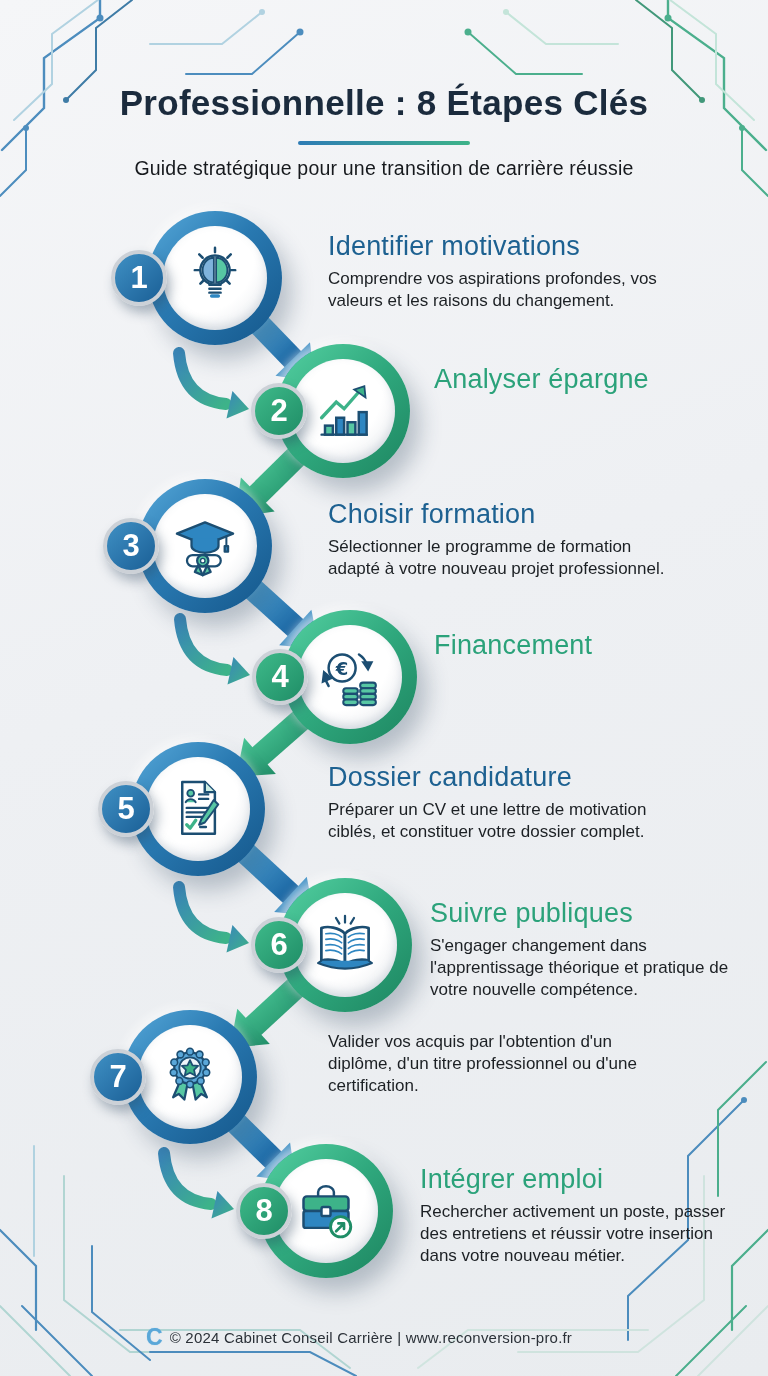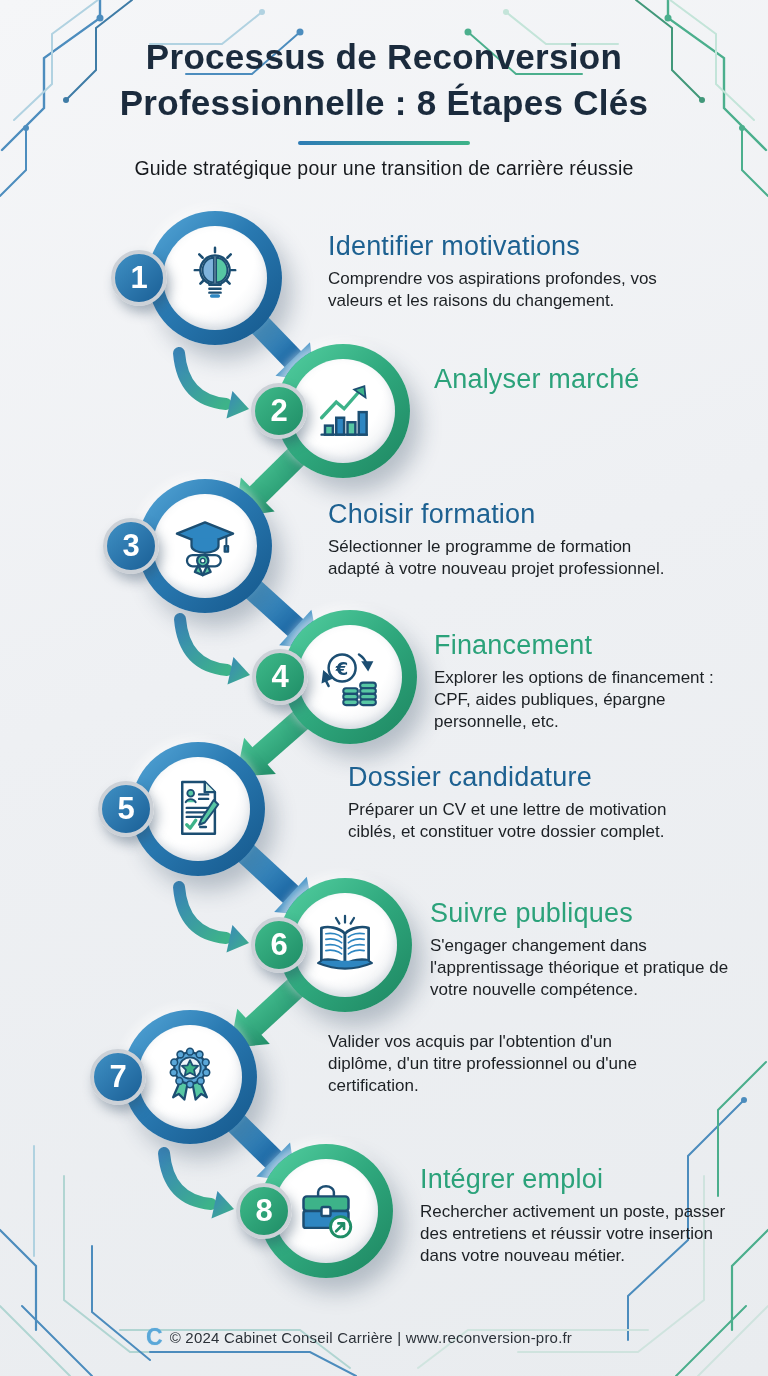--- a/index.html
+++ b/index.html
@@ -175,21 +175,21 @@
         <path d="M179 887 Q183 934 226 938" fill="none" stroke="url(#gs)" stroke-width="12" stroke-linecap="round"></path>
         <polygon points="249,943 226.48245770090935,952.4318762082984 232.4304877421786,925.07093801846" fill="url(#gs)"></polygon>
       </g>
       <g>
         <path d="M164 1153 Q168 1200 211 1204" fill="none" stroke="url(#gs)" stroke-width="12" stroke-linecap="round"></path>
         <polygon points="234,1209 211.48245770090935,1218.4318762082985 217.4304877421786,1191.0709380184599" fill="url(#gs)"></polygon>
       </g>
     </svg>
 
   <div class="header">
-    <h1 class="title"><span>Processus de Reconversion</span><br>
+    <h1 class="title"><br>
       <span>Professionnelle : 8 Étapes Clés</span></h1>
     <div class="divider"></div>
     <p class="subtitle">Guide stratégique pour une transition de carrière réussie</p>
   </div>
 
   <div id="steps">
       <div class="step-circle blue" style="left: 148px; top: 211px;">
         <div class="step-inner">
           <svg viewBox="0 0 64 64">
             <g fill="none" stroke="#1c4e72" stroke-width="2.2" stroke-linecap="round">
@@ -218,21 +218,21 @@
    <rect x="36" y="42" width="7" height="11" fill="#57c7a3"></rect>
    <rect x="46" y="33" width="7" height="20" fill="#2e86c1"></rect>
    <polyline points="13,38 26,24 33,30 47,14" stroke="#3db389" stroke-width="3"></polyline>
    <polygon points="51,10 52,20 42,13" fill="#3db389" stroke="#1c4e72" stroke-width="1.6"></polygon>
  </g>
           </svg>
         </div>
       </div>
       <div class="badge green" style="left: 251px; top: 383px;">2</div>
       <div class="step-text" style="left: 434px; top: 365px; width: 300px;">
-        <h2 class="step-title green">Analyser marché</h2>
+        <h2 class="step-title green">Analyser épargne</h2>
       </div>
       <div class="step-circle blue" style="left: 138px; top: 479px;">
         <div class="step-inner">
           <svg viewBox="0 0 64 64">
             <g fill="none" stroke="#1c4e72" stroke-width="2" stroke-linejoin="round">
    <polygon points="32,11 57,21 32,31 7,21" fill="#2e86c1"></polygon>
    <path d="M20,25 v7 a12,6 0 0 0 24,0 v-7" fill="#2e86c1"></path>
    <path d="M51 23 v9" stroke-width="1.8"></path>
               <rect x="49.5" y="32" width="3" height="5" fill="#2e86c1"></rect>
    <rect x="16" y="40" width="30" height="10" rx="5" fill="#fff"></rect>
@@ -268,40 +268,39 @@
                 <rect x="41" y="47" width="14" height="5" rx="2.5"></rect>
                 <rect x="41" y="52" width="14" height="5" rx="2.5"></rect>
    </g>
  </g>
           </svg>
         </div>
       </div>
       <div class="badge green" style="left: 252px; top: 649px;">4</div>
       <div class="step-text" style="left: 434px; top: 631px; width: 302px;">
         <h2 class="step-title green">Financement</h2>
-        <p class="step-desc">Explorer les options de financement : CPF, aides publiques, épargne personnelle, etc.</p>
       </div>
       <div class="step-circle blue" style="left: 131px; top: 742px;">
         <div class="step-inner">
           <svg viewBox="0 0 64 64">
             <g fill="none" stroke="#1c4e72" stroke-width="2.2" stroke-linecap="round" stroke-linejoin="round">
    <path d="M18 8 H38 L47 17 V54 H18 Z" fill="#fff"></path>
    <path d="M38 8 V17 H47" fill="#cdeee3"></path>
    <circle cx="25.5" cy="18" r="3" fill="#57c7a3" stroke-width="1.6"></circle>
    <path d="M21 26 a5 5 0 0 1 9 0" fill="#57c7a3" stroke-width="1.6"></path>
    <path d="M33 19 h8 M33 23 h8 M22 31 h20 M22 35 h20 M22 39 h14"></path>
    <polygon points="46,24 50,28 38,44 33,46 35,41" fill="#57c7a3" stroke-width="1.8"></polygon>
    <polyline points="22,46 25,49 30,42" stroke="#3db389" stroke-width="3"></polyline>
    <path d="M34 48 h5"></path>
  </g>
           </svg>
         </div>
       </div>
       <div class="badge blue" style="left: 98px; top: 781px;">5</div>
-      <div class="step-text" style="left: 348px; top: 763px; width: 330px;">
+      <div class="step-text" style="left: 328px; top: 763px; width: 330px;">
         <h2 class="step-title blue">Dossier candidature</h2>
         <p class="step-desc">Préparer un CV et une lettre de motivation ciblés, et constituer votre dossier complet.</p>
       </div>
       <div class="step-circle green" style="left: 278px; top: 878px;">
         <div class="step-inner">
           <svg viewBox="0 0 64 64">
             <g fill="none" stroke="#1c4e72" stroke-width="2.4" stroke-linecap="round" stroke-linejoin="round">
    <path d="M32 22 C27 16 16 15 11 17 V46 C16 44 27 45 32 50 Z" fill="#fff"></path>
    <path d="M32 22 C37 16 48 15 53 17 V46 C48 44 37 45 32 50 Z" fill="#fff"></path>
    <path d="M11 46 L8 48 Q32 58 56 48 L53 46" fill="#2e86c1" stroke-width="1.8"></path>

